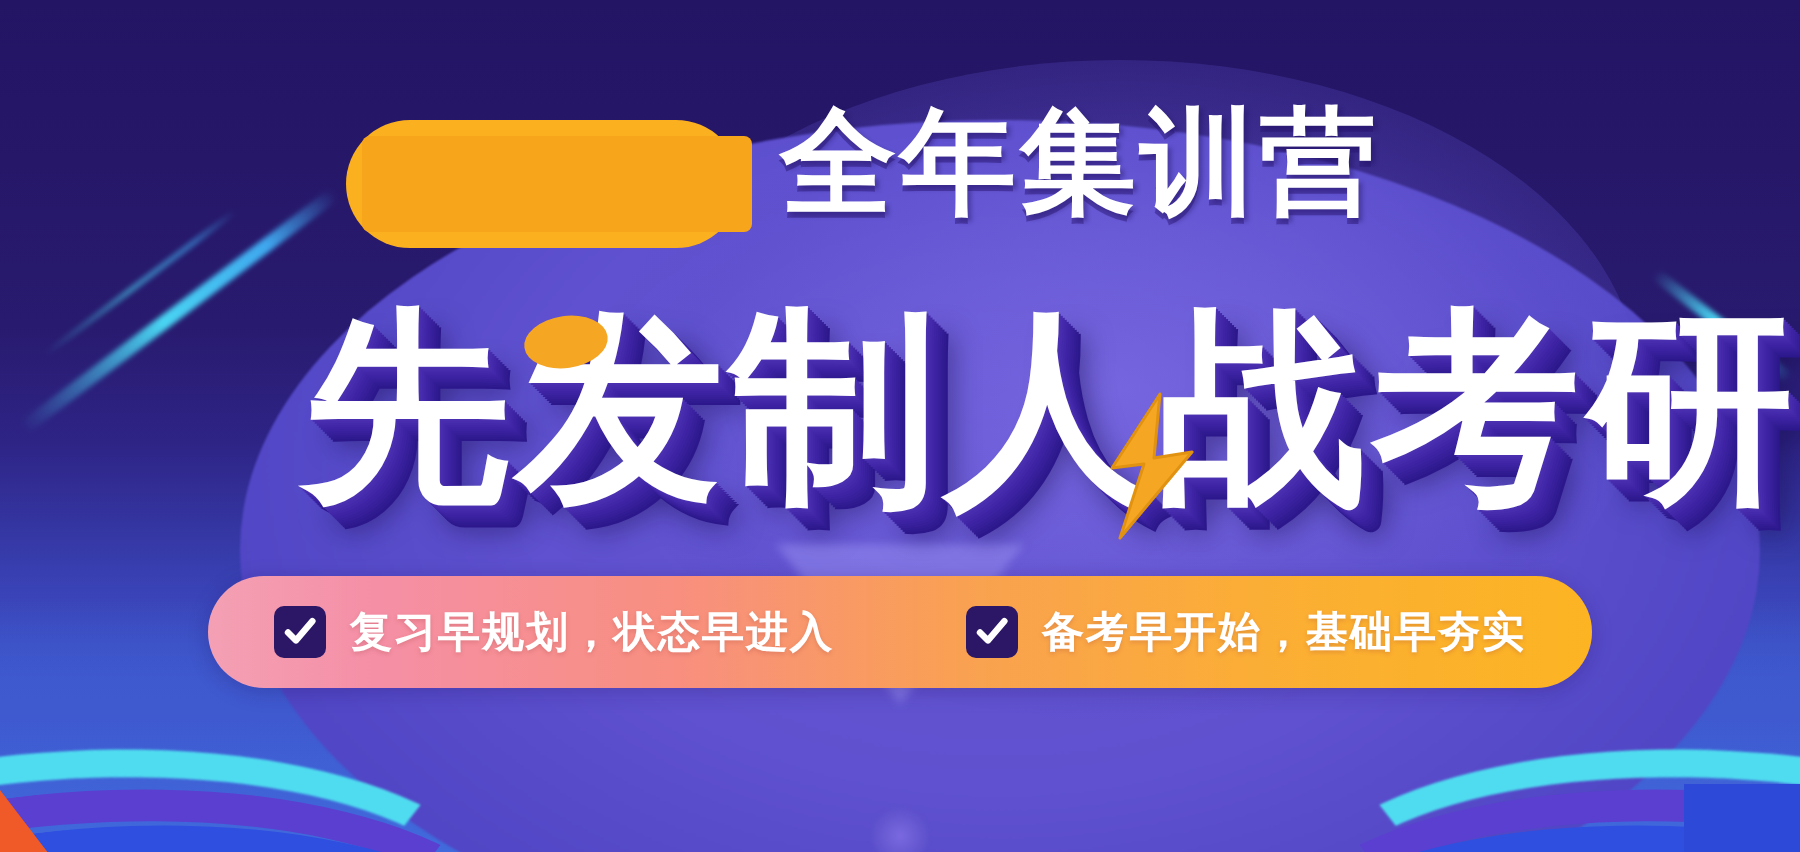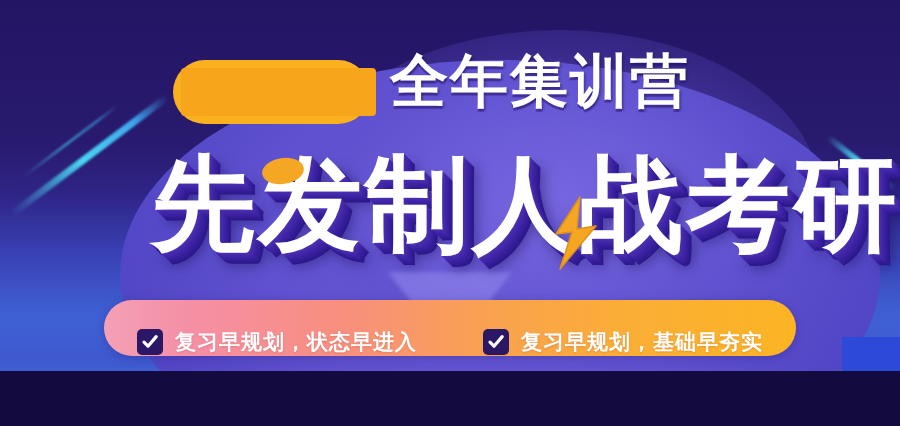--- a/index.html
+++ b/index.html
@@ -6,21 +6,21 @@
   * { margin:0; padding:0; box-sizing:border-box; }
   html, body {
     width:900px; height:426px;
     background:#130a40;
     font-family:"Liberation Sans", sans-serif;
     overflow:hidden;
   }
 
   .banner {
     position:relative;
-    width:900px; height:371px;
+    width:900px; height:426px;
     overflow:hidden;
     background: linear-gradient(180deg, #241464 0%, #281a6e 38%, #2e2486 52%, #3a44b8 70%, #3f63d6 86%, #3f6ee0 100%);
   }
 
   
   .bg-layer { position:absolute; pointer-events:none; }
 
   
   .ellipse-main {
     left:120px; top:60px;
@@ -209,26 +209,26 @@
   
   .bolt {
     position:absolute;
     left:546px; top:196px;
     width:58px; height:74px;
   }
 
   
   .pill {
     position:absolute;
-    left:104px; top:300px;
+    left:104px; top:288px;
     width:692px; height:56px;
     border-radius:28px;
     background: linear-gradient(90deg, #f4a0b4 0%, #f58fa6 12%, #f88f7f 34%, #f9a24f 56%, #fbae35 76%, #fcb423 100%);
     display:flex;
-    align-items:flex-end;
+    align-items:center;
     justify-content:space-around;
     box-shadow: 0 2px 10px rgba(30,15,90,.25);
   }
   .pill-item {
     display:flex;
     align-items:center;
     gap:12px;
   }
   .check-box {
     width:26px; height:26px;
@@ -303,18 +303,18 @@
       </span>
       <span class="pill-text">复习早规划，状态早进入</span>
     </div>
 
     <div class="pill-item">
       <span class="check-box">
         <svg width="18" height="18" viewBox="0 0 18 18" xmlns="http://www.w3.org/2000/svg">
           <path d="M3 9.2 L7 13.2 L15.2 3.6" fill="none" stroke="#ffffff" stroke-width="3.2" stroke-linecap="round" stroke-linejoin="round"></path>
         </svg>
       </span>
-      <span class="pill-text">复习早规划，基础早夯实</span>
+      <span class="pill-text">备考早开始，基础早夯实</span>
     </div>
 
   </div>
 
 </div>
 
 </body></html>

